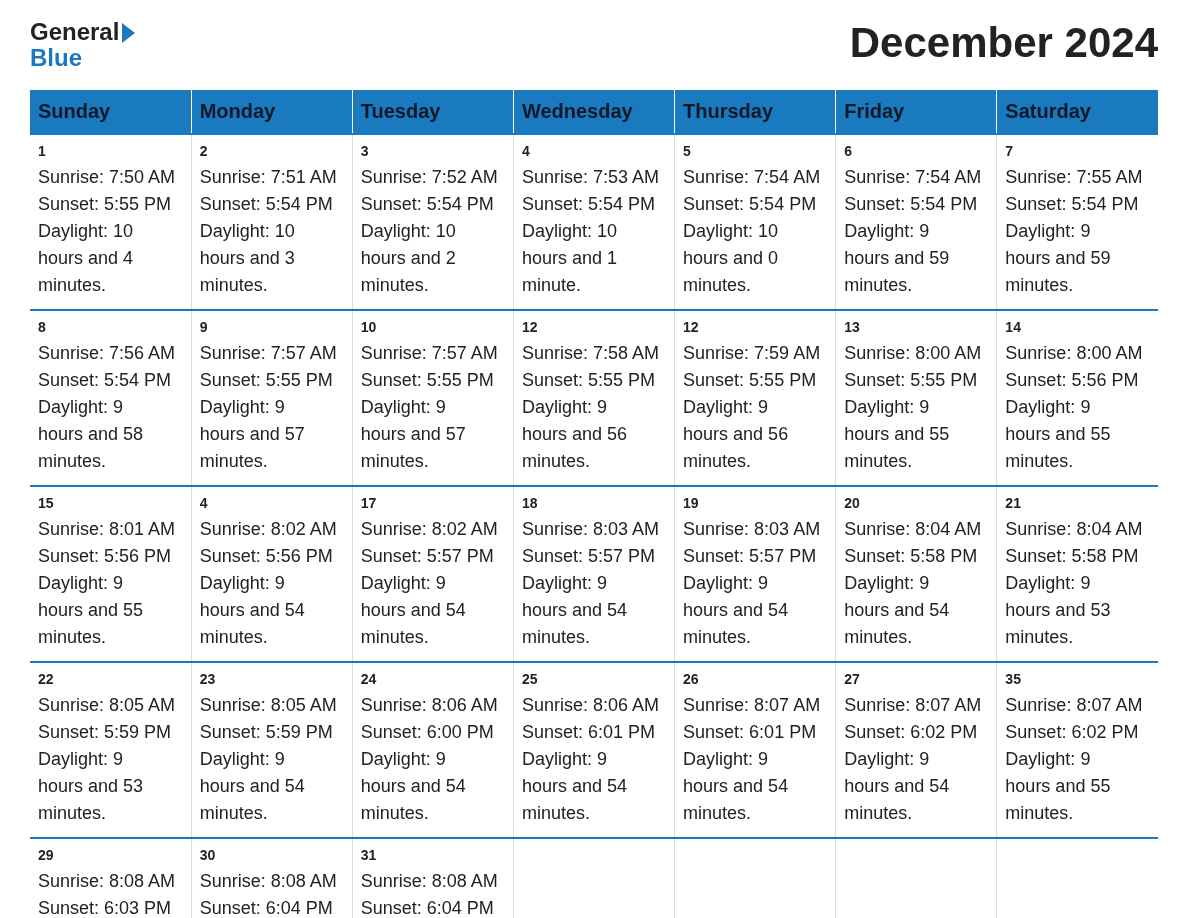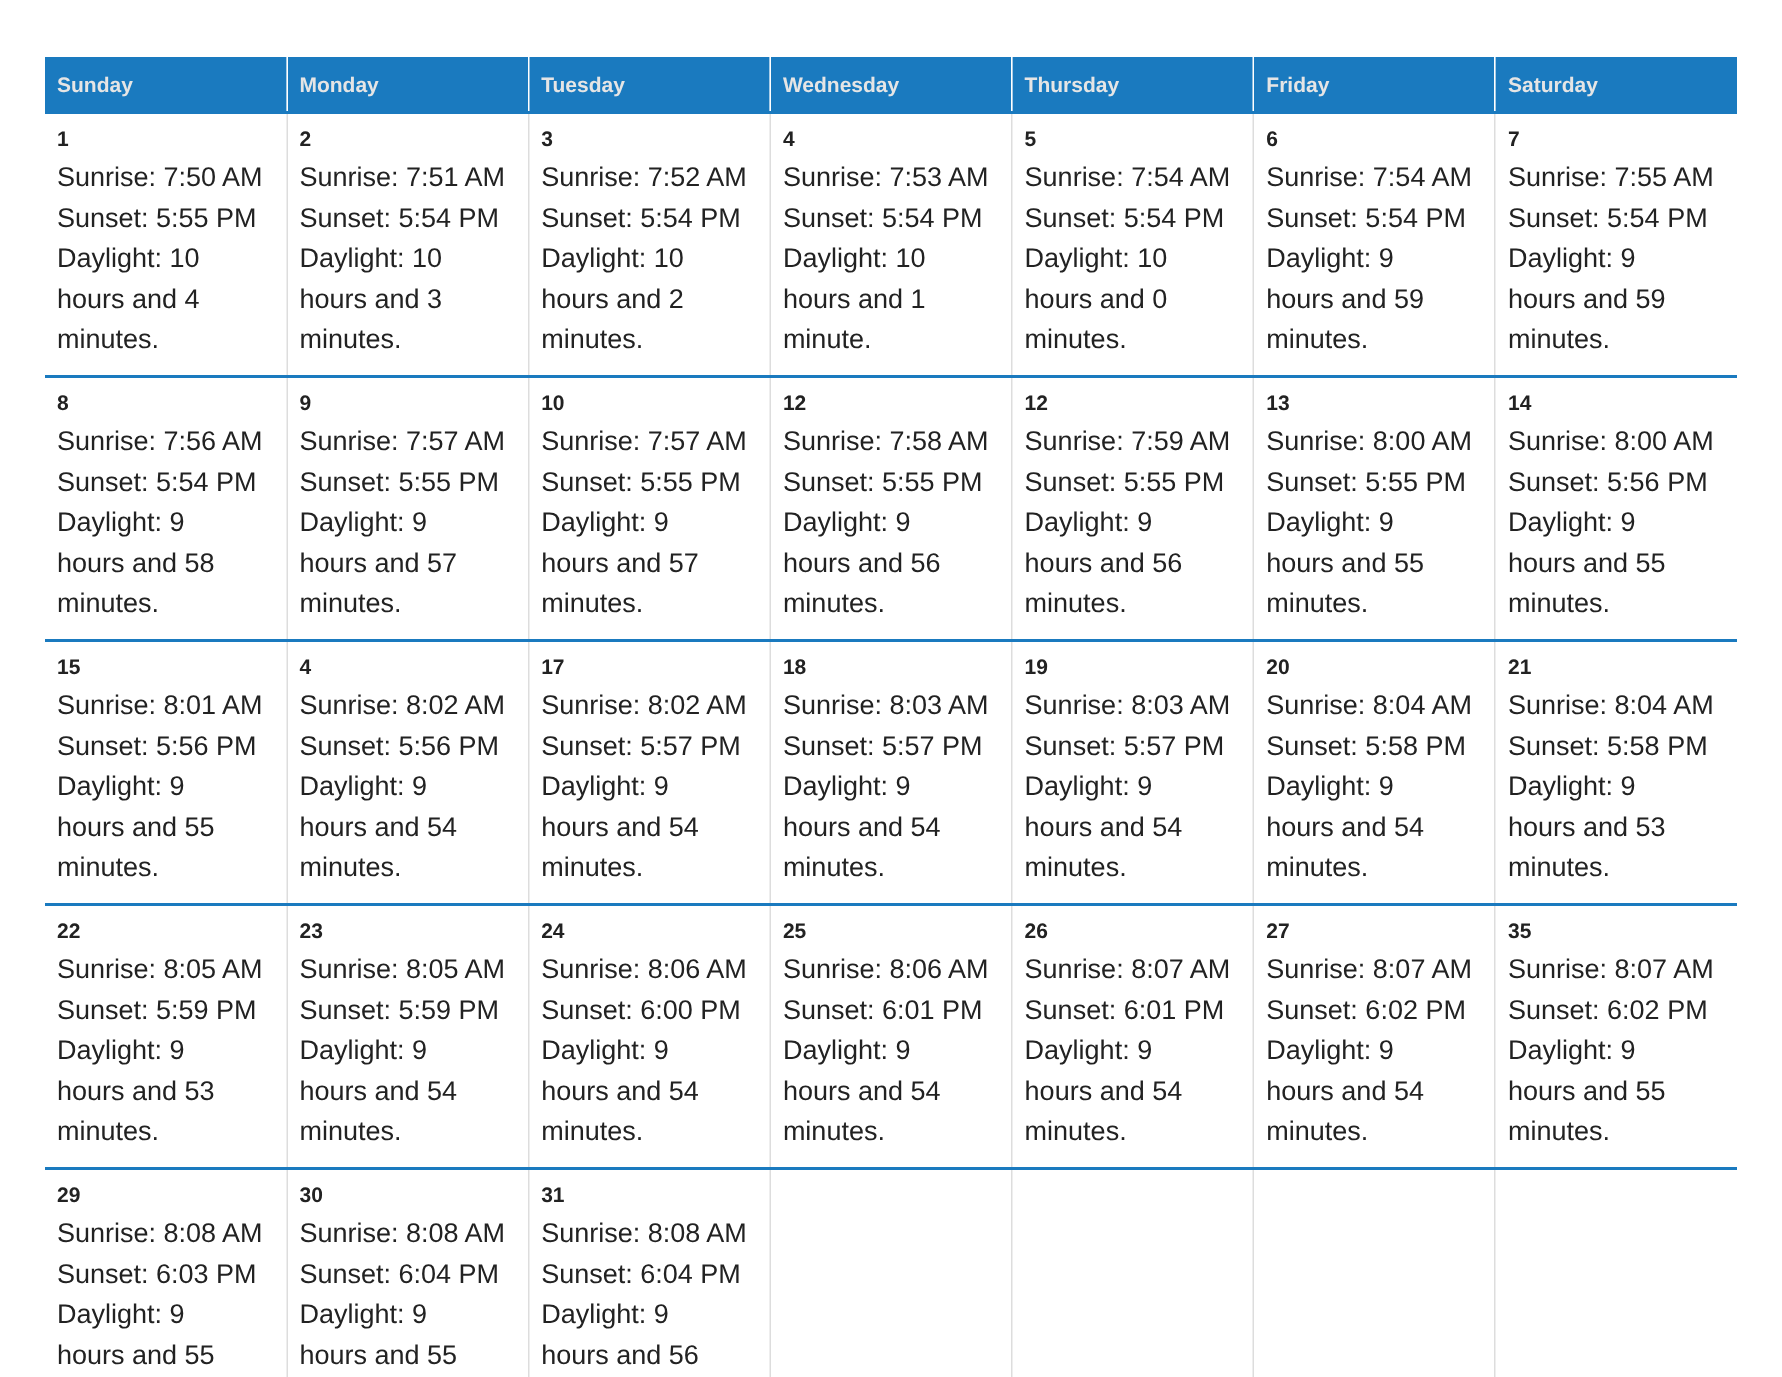--- a/index.html
+++ b/index.html
@@ -36,23 +36,23 @@
       color: #444;
       margin-top: 4px;
     }
     table {
       width: 100%;
       border-collapse: collapse;
       table-layout: fixed;
     }
     thead tr th {
       background: #1a7abf;
-      color: #e5e5e5;
+      color: #0f172a;
       font-weight: bold;
-      font-size: 14px;
+      font-size: 20px;
       padding: 10px 8px;
       text-align: left;
       border-right: 1px solid #fff;
     }
     thead tr th:last-child {
       border-right: none;
     }
     tbody tr {
       border-top: 2px solid #1a7abf;
     }
@@ -75,21 +75,31 @@
     }
     .day-info {
       color: #222;
       font-size: 18px;
     }
   </style>
 </head>
 <body>
 
 <div class="header">
+  <div class="logo">
+    <div style="display:flex; align-items:center; line-height:1;">
+      <span style="font-size:24px; font-weight:bold; color:#222;">General</span>
+      <span style="display:inline-block; width:0; height:0; border-left:13px solid #1a7abf; border-top:10px solid transparent; border-bottom:10px solid transparent; margin-left:3px; position:relative; top:1px;"></span>
+    </div>
+    <div>
+      <span style="font-size:24px; font-weight:bold; color:#1a7abf;">Blue</span>
+    </div>
+  </div>
   <div class="title-block">
+    <h1>December 2024</h1>
   </div>
 </div>
 
 <table>
   <thead>
     <tr>
     <th>Sunday</th>
         <th>Monday</th>
         <th>Tuesday</th>
         <th>Wednesday</th>

